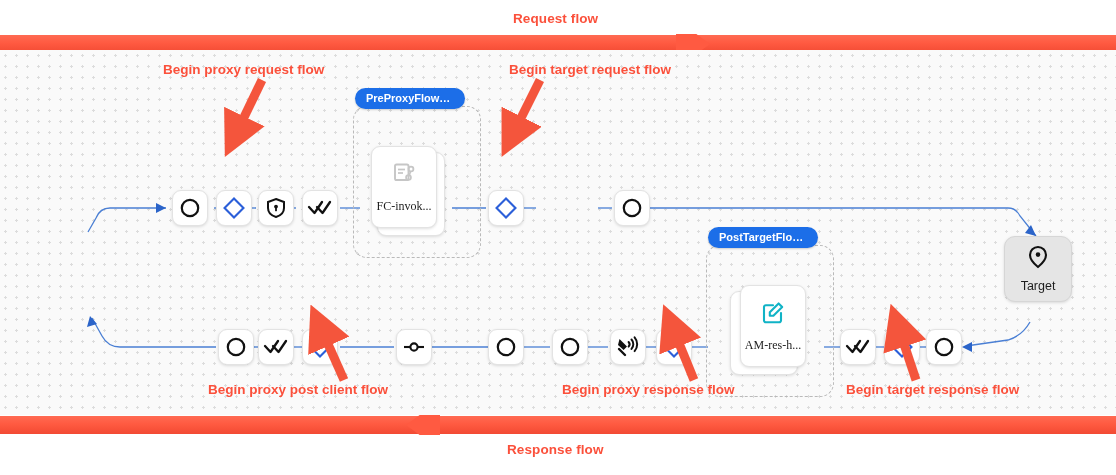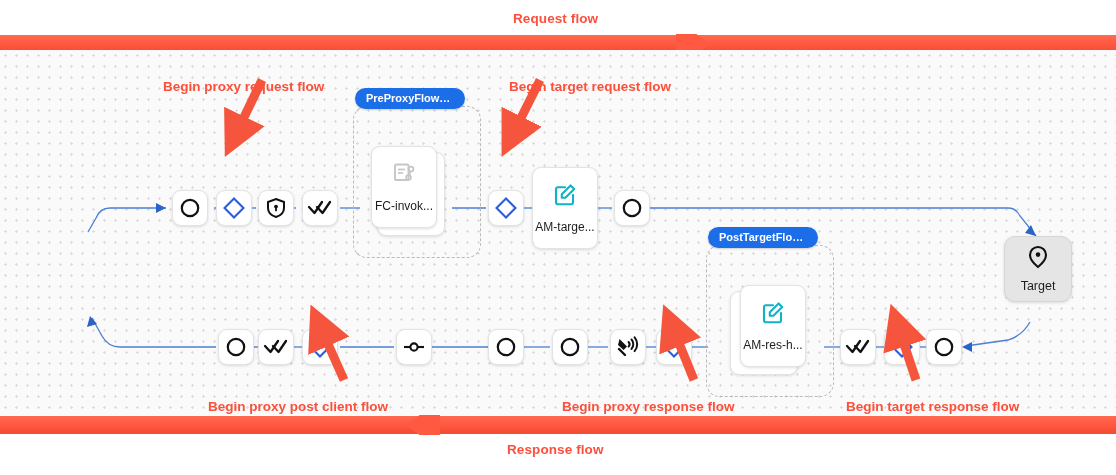--- a/index.html
+++ b/index.html
@@ -71,20 +71,21 @@
     width: 68px; height: 66px; border-radius: 11px;
     gap: 6px;
   }
   .endpoint.grey { background: #e5e5e5; border-color:#d6d6d6; }
   .endpoint .lbl { font-size: 12.5px; color:#1d1d1d; }
 
   .policy {
     width: 66px; height: 82px; border-radius: 9px;
     gap: 8px;
     background:#fff;
+    font-family:Liberation Serif, serif;
   }
   .policy .lbl {
     font-size: 12px; color:#1d1d1d; max-width:60px;
     overflow:hidden; text-overflow: ellipsis; white-space: nowrap; text-align:center;
   }
   .policy-stack { position: absolute; }
   .policy-stack::before {
     content:""; position:absolute; left:6px; top:6px;
     width: 66px; height: 82px; border-radius: 9px;
     background:#fff; border:1px solid #e3e3e3;
@@ -110,21 +111,20 @@
     white-space: nowrap;
     max-width: 110px; overflow:hidden; text-overflow:ellipsis;
     box-shadow: 0 1px 2px rgba(0,0,0,.18);
   }
 
   
   .anno {
     position: absolute;
     font-size: 13.5px; font-weight: bold; color: #fb503b;
     white-space: nowrap;
-    margin-top: 17px;
   }
 </style>
 </head>
 <body>
 
 <div id="root">
 
   <div class="flowbar-wrap top">
     <div class="flowbar-shadowline"></div>
     <div class="flowbar-head right"></div>
@@ -239,29 +239,20 @@
     </div>
 
     <div class="node step" style="left:488px; top:140px;">
       <span>
         <svg width="22" height="22" viewBox="0 0 22 22">
           <rect x="4.3" y="4.3" width="13.4" height="13.4" transform="rotate(45 11 11)" fill="none" stroke="#2b5fd9" stroke-width="2.1"></rect>
         </svg>
       </span>
     </div>
 
-    <div class="node policy" style="left:532px; top:117px;">
-      <span>
-        <svg width="26" height="26" viewBox="0 0 26 26">
-          <path d="M21 13 v7.5 a1.8 1.8 0 0 1 -1.8 1.8 H5.8 A1.8 1.8 0 0 1 4 20.5 V7 a1.8 1.8 0 0 1 1.8 -1.8 H13" fill="none" stroke="#10b3c6" stroke-width="2.1" stroke-linecap="round"></path>
-          <path d="M18.6 3.4 L22.2 7 L13.4 15.8 H9.8 V12.2 z" fill="none" stroke="#10b3c6" stroke-width="2.1" stroke-linejoin="round"></path>
-        </svg>
-      </span>
-      <span class="lbl">AM-targe...</span>
-    </div>
 
     <div class="node step" style="left:614px; top:140px;">
       <span>
         <svg width="22" height="22" viewBox="0 0 22 22">
           <circle cx="11" cy="11" r="8.2" fill="none" stroke="#111" stroke-width="2.2"></circle>
         </svg>
       </span>
     </div>
 
     <div class="node step" style="left:218px; top:279px;">

